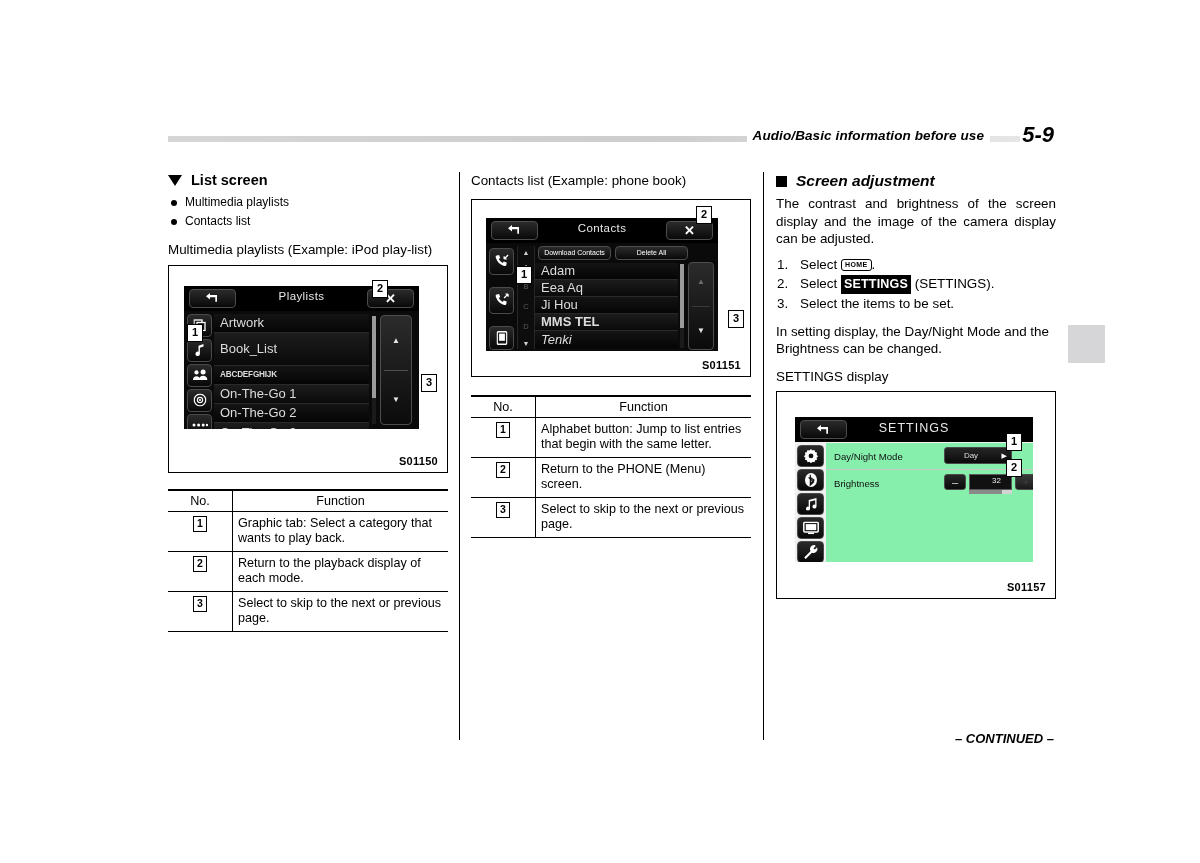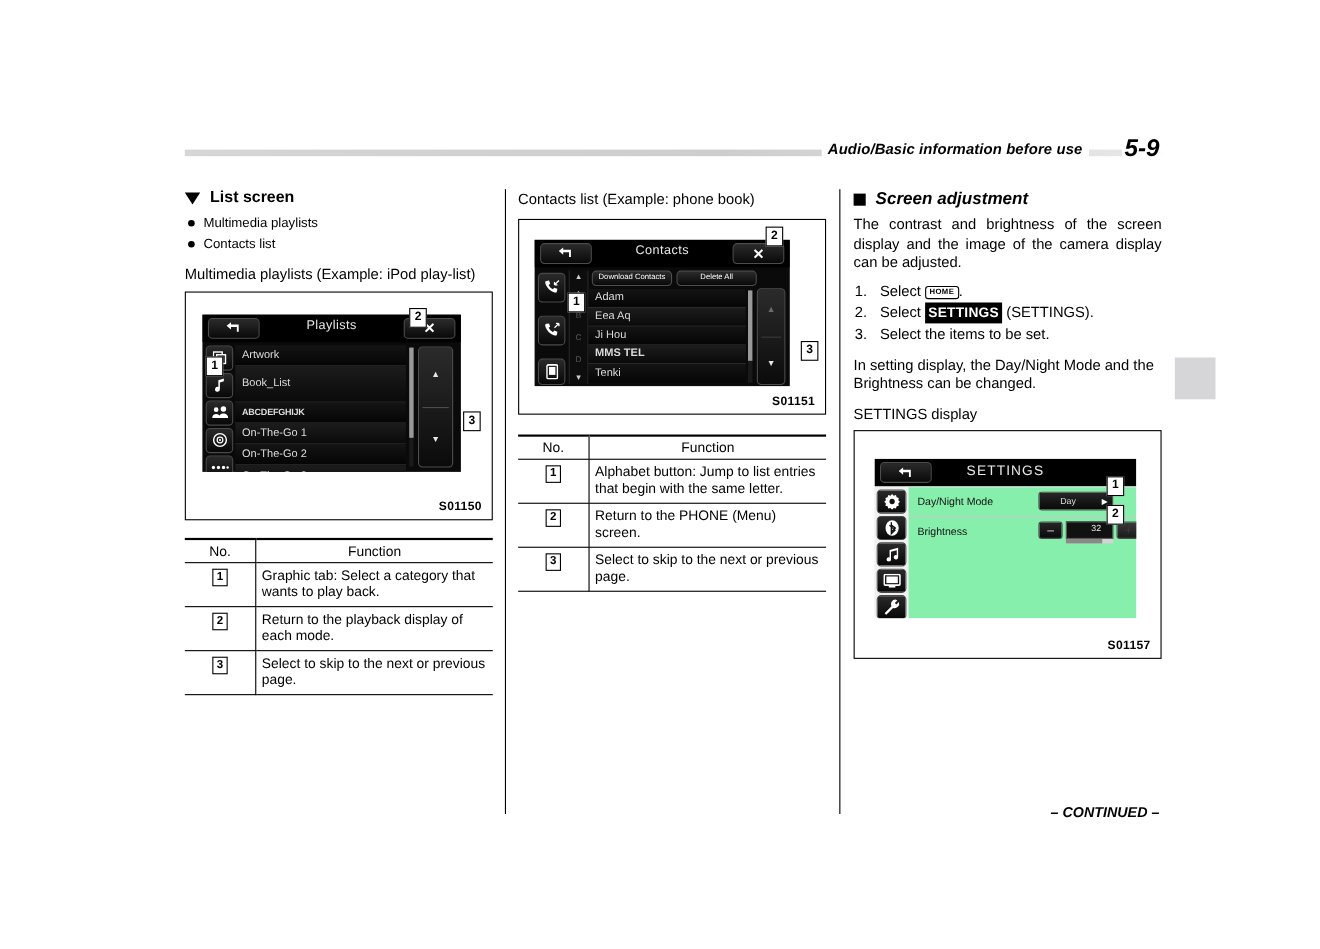--- a/index.html
+++ b/index.html
@@ -69,21 +69,21 @@
   .xbtn{right:5px;top:3px;width:47px;height:19px;}
   .glyph{position:absolute;left:0;right:0;top:0;bottom:0;display:flex;align-items:center;justify-content:center;
     color:#fff;font-size:12px;line-height:1;}
 
   .sidebar{position:absolute;left:3px;top:28px;width:25px;}
   .sideicon{width:25px;height:23px;margin-bottom:2px;background:linear-gradient(#2a2a2a,#080808);
     border:1px solid #4a4a4a;border-radius:4px;box-sizing:border-box;position:relative;}
   .sideicon svg{position:absolute;left:50%;top:50%;transform:translate(-50%,-50%);}
 
   .listarea{position:absolute;}
-  .lrow{position:relative;border-bottom:1px solid #2a2a2a;color:#dcdcdc;font-size:10px;
+  .lrow{position:relative;border-bottom:1px solid #2a2a2a;color:#dcdcdc;font-size:13px;
     display:flex;align-items:center;padding-left:6px;box-sizing:border-box;
     background:linear-gradient(#141414,#050505);}
   .lrow.alt{background:linear-gradient(#1c1c1c,#0a0a0a);}
 
   .pagerail{position:absolute;background:linear-gradient(#2b2b2b,#0b0b0b);
     border:1px solid #4d4d4d;border-radius:4px;box-sizing:border-box;}
   .pagerail .arw{position:absolute;left:0;right:0;display:flex;align-items:center;justify-content:center;color:#e6e6e6;font-size:8px;}
   .pagerail .divline{position:absolute;left:3px;right:3px;height:1px;background:#4d4d4d;top:50%;}
   .sbar{position:absolute;background:#1a1a1a;}
   .sbar i{position:absolute;left:0;right:0;background:#9a9a9a;display:block;}
@@ -299,21 +299,21 @@
         </div>
         <div class="btn3d" style="left:129px;top:28px;width:73px;height:14px;">
           <span class="glyph" style="font-size:7px;">Delete All</span>
         </div>
 
         <div class="listarea" style="left:49px;top:45px;right:40px;">
           <div class="lrow" style="height:17px;">Adam</div>
           <div class="lrow alt" style="height:17px;">Eea Aq</div>
           <div class="lrow" style="height:17px;">Ji Hou</div>
           <div class="lrow alt" style="height:17px;font-weight:bold;">MMS TEL</div>
-          <div class="lrow" style="height:17px;border-bottom:none;">Tenki</div>
+          <div class="lrow" style="height:17px;border-bottom:none;font-style:italic;">Tenki</div>
         </div>
 
         <div class="sbar" style="left:194px;top:46px;width:4px;height:84px;">
           <i style="top:0;height:64px;"></i>
         </div>
 
         <div class="pagerail" style="left:202px;top:44px;width:26px;height:88px;">
           <div class="arw" style="top:14px;color:#6a6a6a;">▲</div>
           <div class="divline" style="background:#3a3a3a;"></div>
           <div class="arw" style="bottom:14px;">▼</div>

